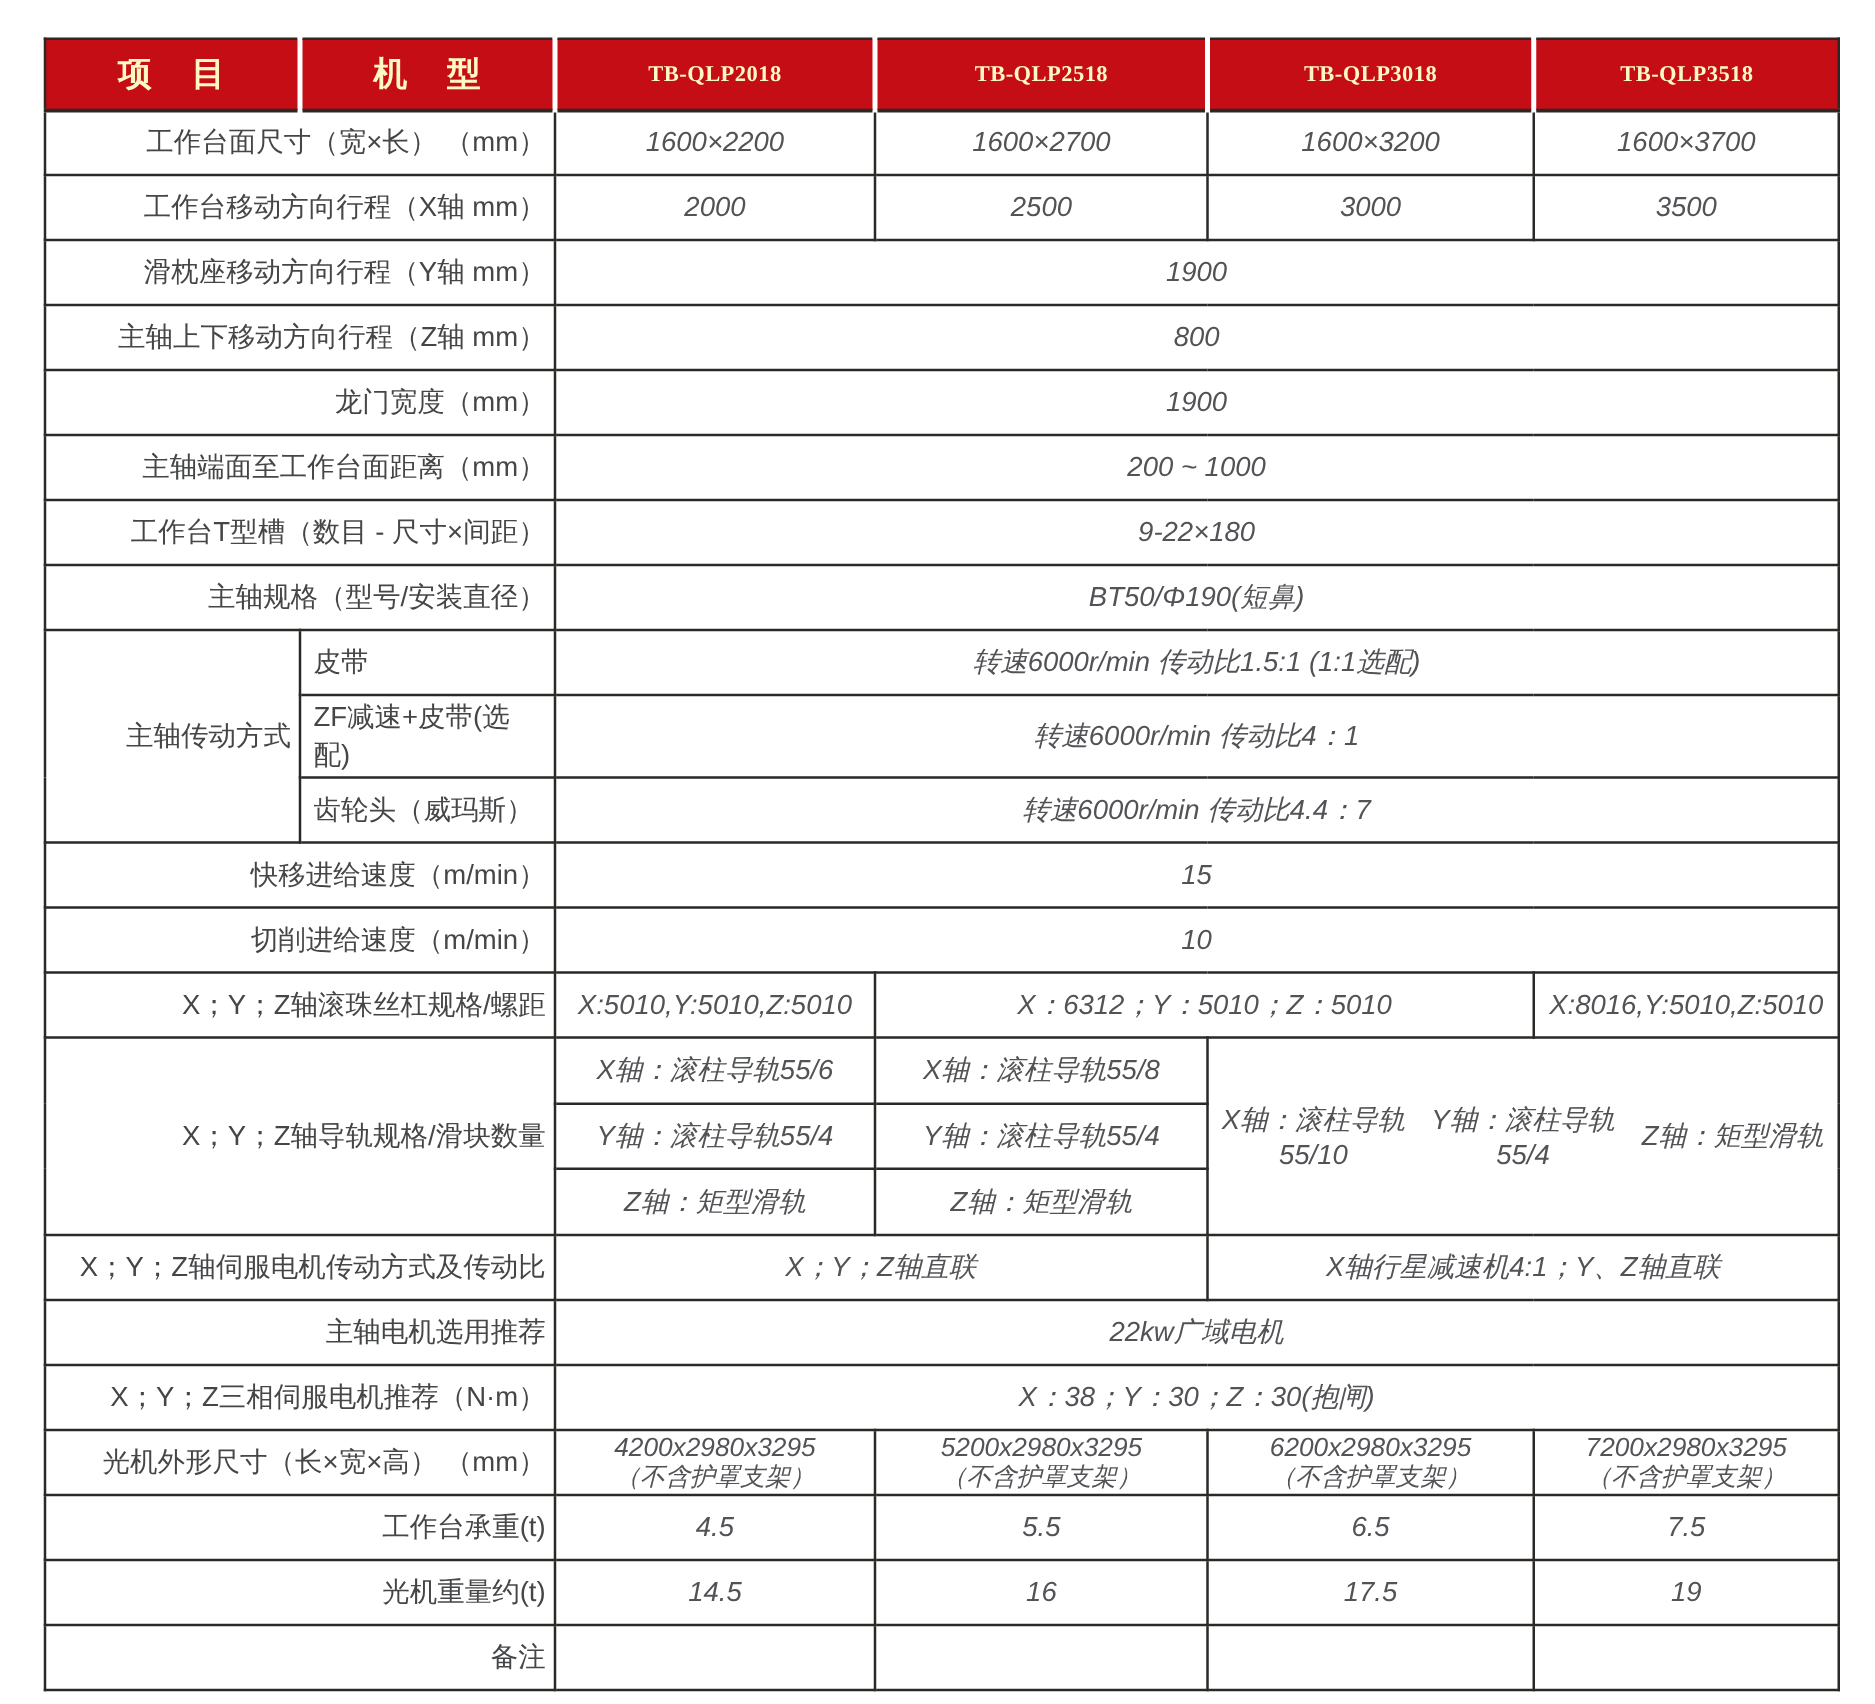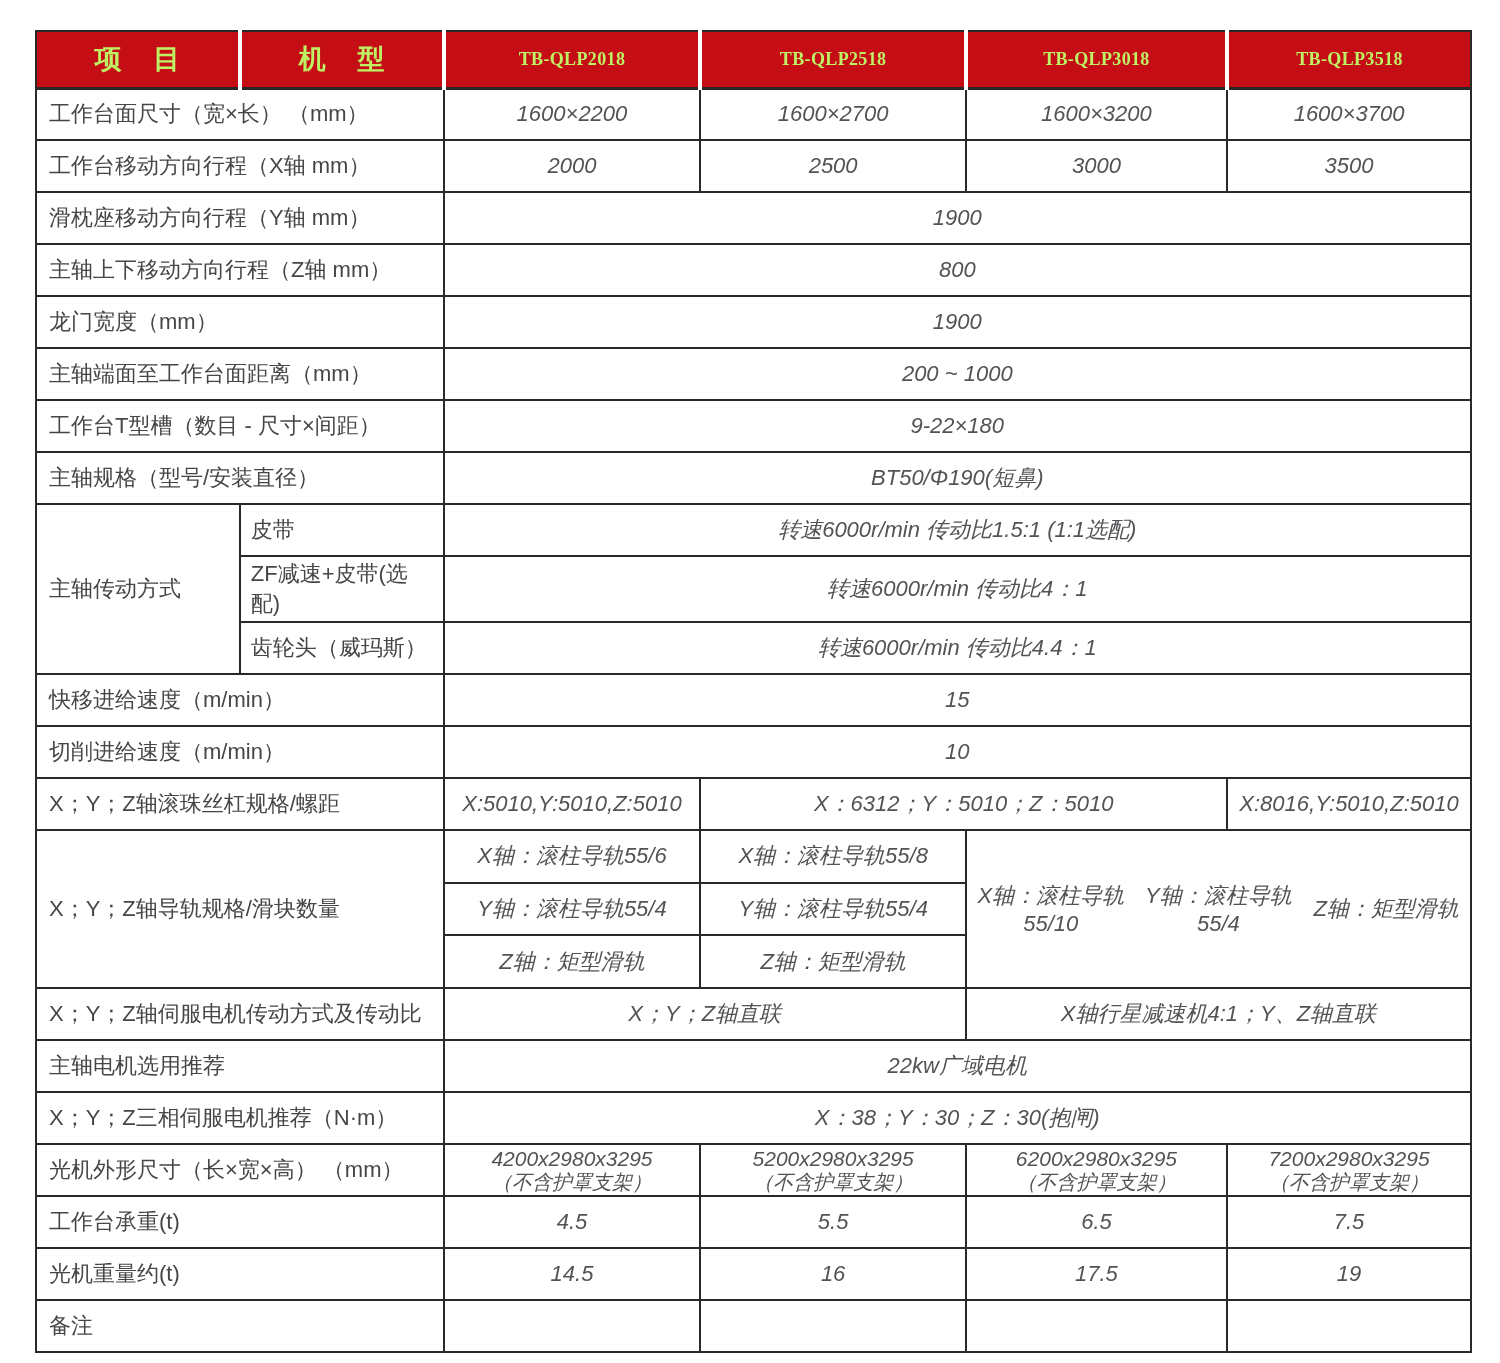--- a/index.html
+++ b/index.html
@@ -17,21 +17,21 @@
   table.spec{
     border-collapse:collapse;
     table-layout:fixed;
     width:1437px;
     border:2px solid var(--grid);
   }
   tr{height:52px;}
   tr.head{height:57px;}
   th{
     background:var(--header-red);
-    color:#bef264;
+    color:#fef9c3;
     font-weight:bold;
     border:none;
     border-top:2px solid var(--grid);
     border-bottom:3px solid var(--grid);
     border-right:4px solid #ffffff;
     padding:0;
     text-align:center;
     vertical-align:middle;
   }
   th.cn{
@@ -47,21 +47,21 @@
   th:first-child{border-left:2px solid var(--grid);}
   th:last-child{border-right:2px solid var(--grid);}
   td{
     border:2px solid var(--grid);
     vertical-align:middle;
     padding:2px 6px;
     font-size:22px;
     color:var(--value-text);
   }
   td.lbl{
-    text-align:left;
+    text-align:right;
     padding-left:12px;
     color:var(--label-text);
   }
   td.sub{
     text-align:left;
     padding-left:10px;
     color:var(--label-text);
     margin-left:48px;
   }
   td.val{text-align:center;font-style:italic;}
@@ -146,21 +146,21 @@
       <td class="lbl" rowspan="3">主轴传动方式</td>
       <td class="sub">皮带</td>
       <td class="val" colspan="4">转速6000r/min 传动比1.5:1 (1:1选配)</td>
     </tr>
     <tr>
       <td class="sub">ZF减速+皮带(选配)</td>
       <td class="val" colspan="4">转速6000r/min 传动比4：1</td>
     </tr>
     <tr>
       <td class="sub">齿轮头（威玛斯）</td>
-      <td class="val" colspan="4">转速6000r/min 传动比4.4：1</td>
+      <td class="val" colspan="4">转速6000r/min 传动比4.4：7</td>
     </tr>
     <tr>
       <td class="lbl" colspan="2">快移进给速度（m/min）</td>
       <td class="val" colspan="4">15</td>
     </tr>
     <tr>
       <td class="lbl" colspan="2">切削进给速度（m/min）</td>
       <td class="val" colspan="4">10</td>
     </tr>
     <tr>

